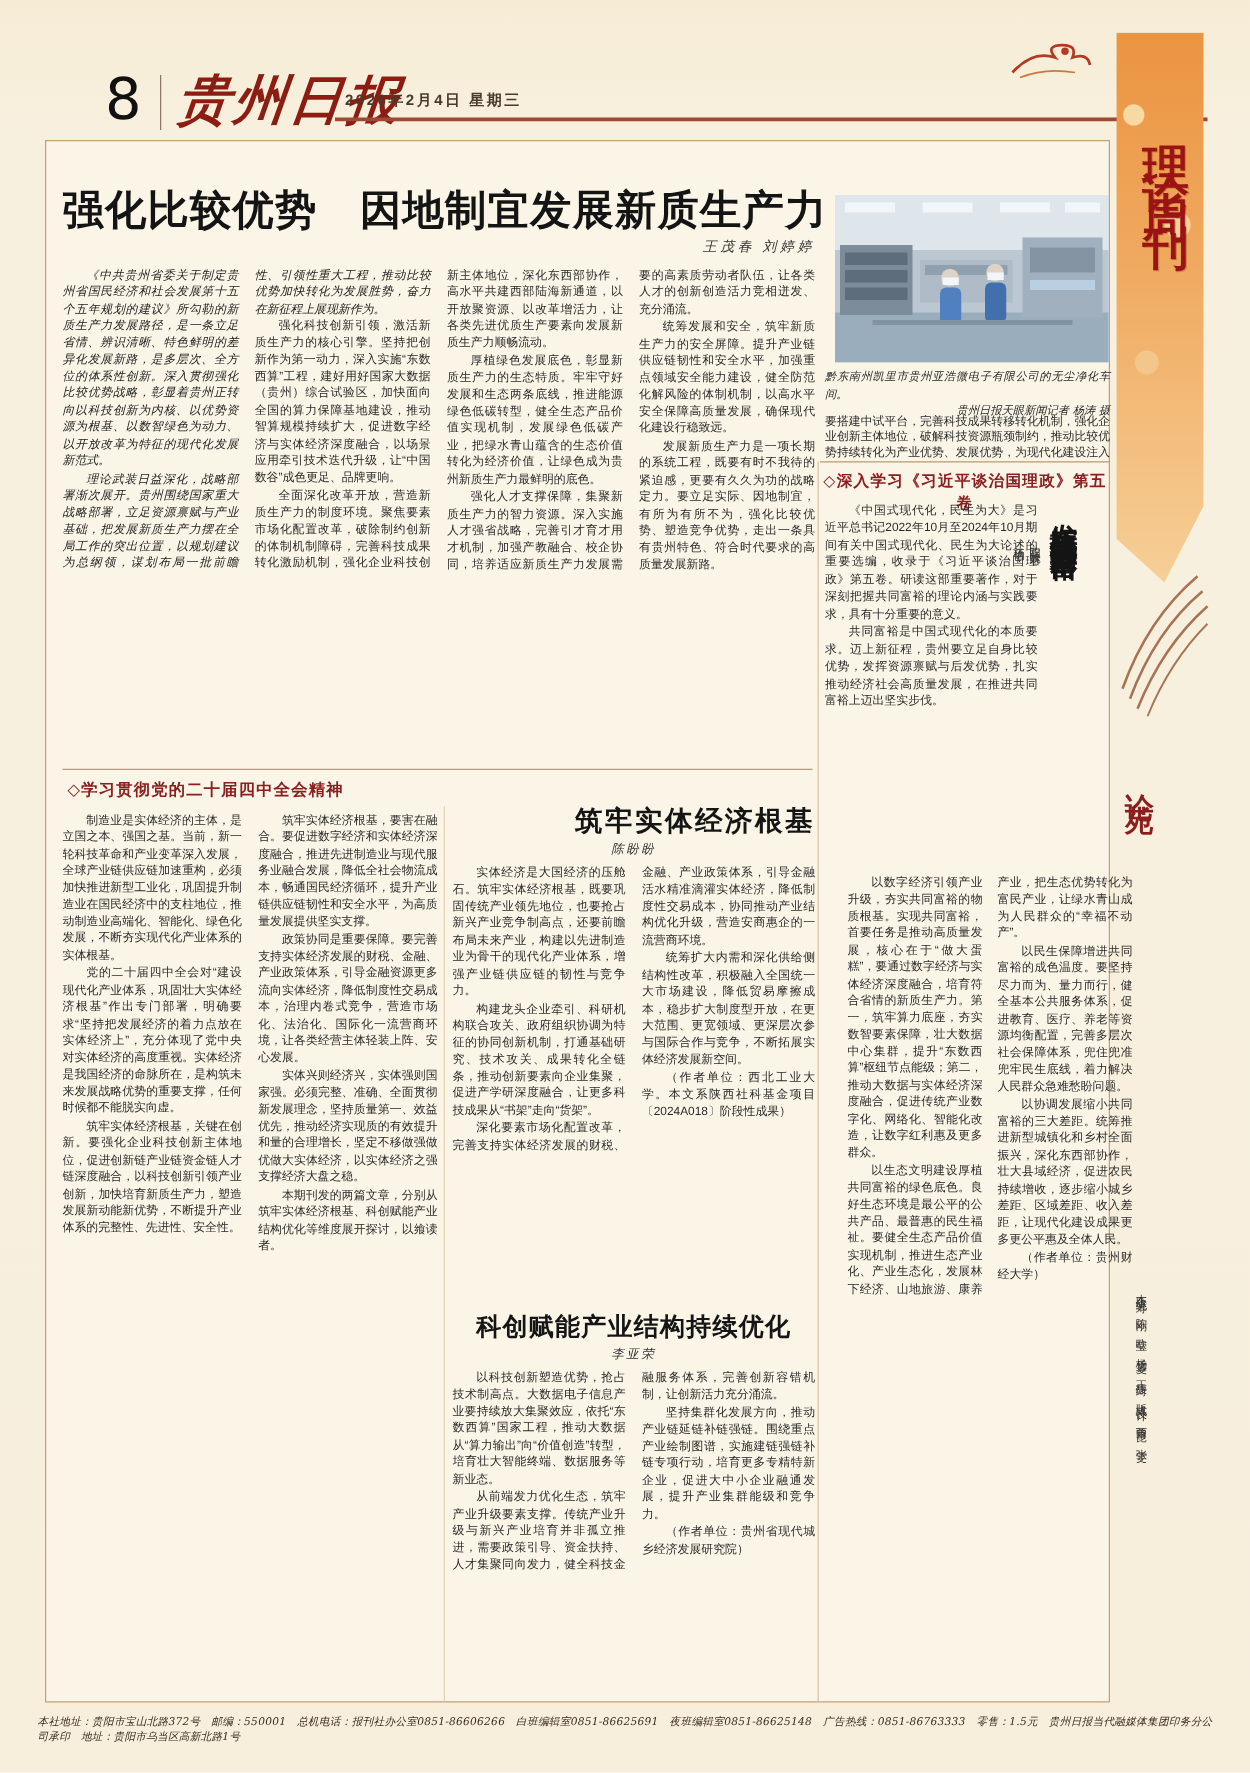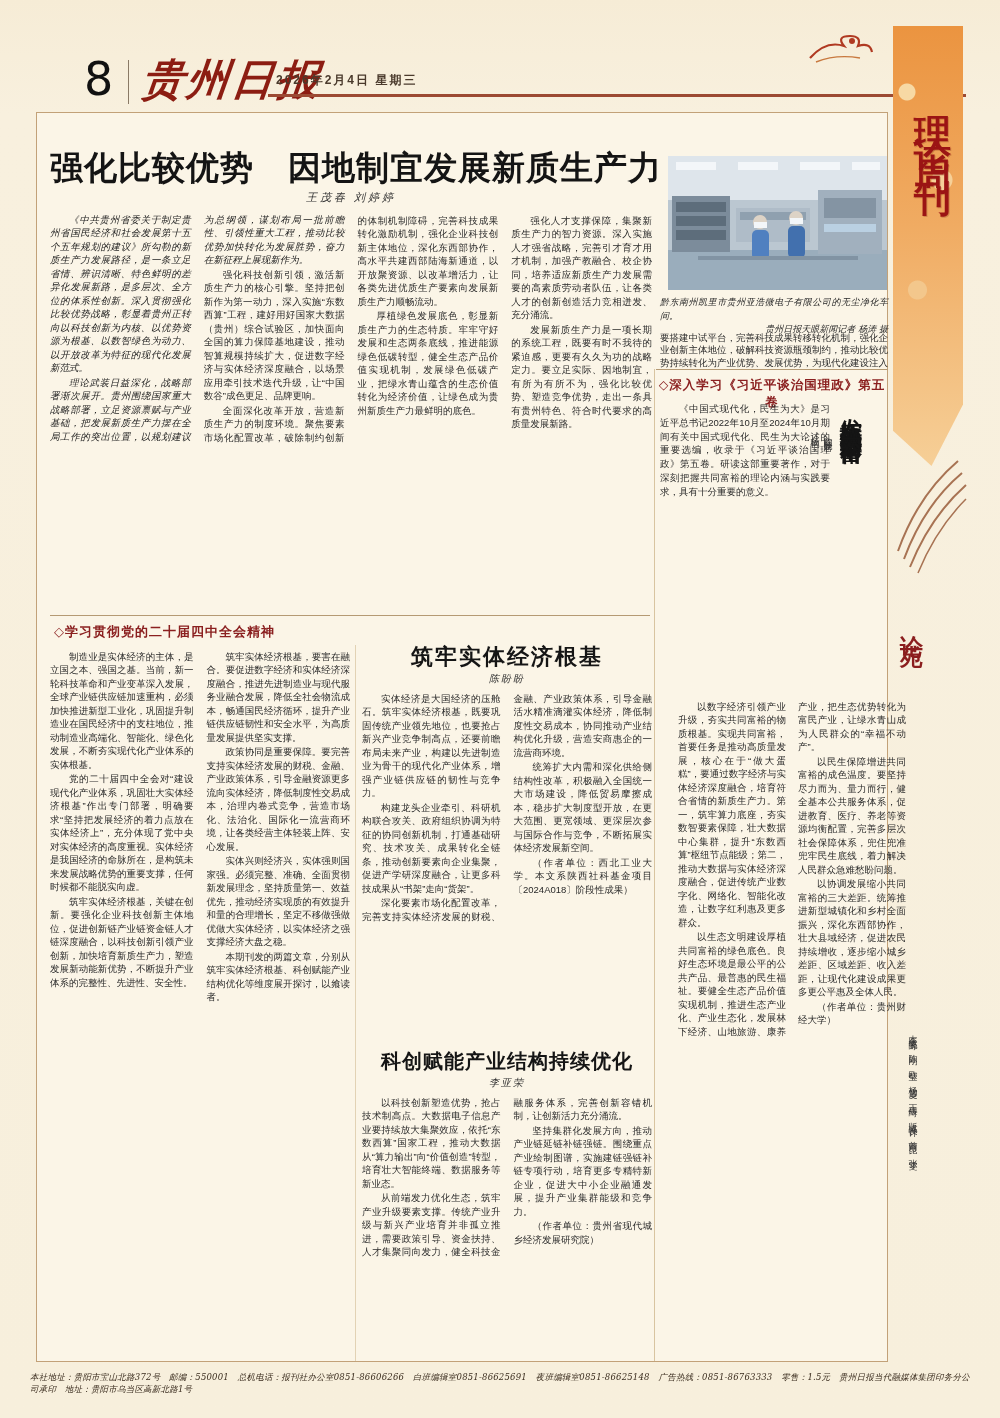--- a/index.html
+++ b/index.html
@@ -31,22 +31,22 @@
   .section-label { position:absolute; left:897px; top:616px; writing-mode:vertical-rl; text-orientation:upright;
     font-size:23px; font-weight:900; color:#8b1e1e; letter-spacing:10px; }
   .credits-v { position:absolute; left:906px; top:1028px; writing-mode:vertical-rl; text-orientation:upright;
     font-size:9px; color:#333; letter-spacing:2px; height:330px; }
   
   .frame { position:absolute; left:36px; top:112px; width:852px; height:1250px;
     border:1px solid #c2a178; background:#fbf5e7; }
   
   .headline { position:absolute; left:50px; top:146px; width:602px; text-align:center;
     font-size:33px; font-weight:900; color:#141414; letter-spacing:1px; white-space:nowrap; }
-  .byline { position:absolute; left:50px; top:190px; width:602px; text-align:center;
-    font-size:11px; font-style:italic; color:#333; font-family:Liberation Sans, sans-serif; letter-spacing:3px; }
+  .byline { position:absolute; left:50px; top:190px; width:602px; text-align:right;
+    font-size:11px; font-style:italic; color:#333; font-family:Liberation Serif, serif; letter-spacing:3px; }
   .main-body { position:absolute; left:50px; top:214px; width:602px; height:398px;
     column-count:4; column-gap:13px; font-size:9.5px; line-height:1.42; text-align:justify; overflow:hidden; color:#2a2a2a; }
   .main-body .lead p { font-style:italic; font-family:Liberation Mono, monospace; color:#222; }
   p.para { text-indent:2em; margin-bottom:1px; }
   
   .photo { position:absolute; left:668px; top:156px; width:219px; height:134px; overflow:hidden; background:#c9d2d9; }
   .caption { position:absolute; left:660px; top:296px; width:228px; font-size:9px; line-height:1.5;
     font-style:italic; font-family:"DejaVu Serif",serif; color:#2a2a2a; text-align:justify; }
   .caption .credit { text-align:right; font-style:italic; }
   .cont-block { position:absolute; left:660px; top:332px; width:228px; height:36px; overflow:hidden;
@@ -64,21 +64,21 @@
     font-size:9px; color:#333; }
   .v-authors span { display:block; margin-bottom:14px; letter-spacing:2px; }
   .rail-body { position:absolute; left:660px; top:700px; width:228px; height:650px; overflow:hidden;
     column-count:2; column-gap:12px; font-size:9.5px; line-height:1.42; text-align:justify; color:#2a2a2a;margin-left:18px; }
   
   .bottom-rule { position:absolute; left:50px; top:615px; width:600px; height:1px; background:#b59a74; }
   .bottom-kicker { position:absolute; left:54px; top:623px; font-size:13px; font-weight:bold; color:#8b2020; letter-spacing:1px; }
   .intro-cols { position:absolute; left:50px; top:650px; width:300px; height:710px; overflow:hidden;
     column-count:2; column-gap:13px; font-size:9.5px; line-height:1.42; text-align:justify; color:#2a2a2a; }
   .mid-sep { position:absolute; left:355px; top:645px; width:1px; height:716px; background:#e2d2b4; }
-  .art-head-1 { position:absolute; left:362px; top:642px; width:290px; text-align:center;
+  .art-head-1 { position:absolute; left:362px; top:642px; width:290px; text-align:right;
     font-size:22px; font-weight:900; color:#151515; letter-spacing:2px; }
   .art-by-1 { position:absolute; left:362px; top:672px; width:290px; text-align:center;
     font-size:10px; font-style:italic; font-family:"DejaVu Serif",serif; color:#333; letter-spacing:2px; }
   .art-body-1 { position:absolute; left:362px; top:692px; width:290px; height:350px; overflow:hidden;
     column-count:2; column-gap:13px; font-size:9.5px; line-height:1.42; text-align:justify; color:#2a2a2a; }
   .art-head-2 { position:absolute; left:362px; top:1048px; width:290px; text-align:center;
     font-size:20px; font-weight:900; color:#151515; letter-spacing:1px; white-space:nowrap; }
   .art-by-2 { position:absolute; left:362px; top:1076px; width:290px; text-align:center;
     font-size:10px; font-style:italic; font-family:"DejaVu Serif",serif; color:#333; letter-spacing:2px; }
   .art-body-2 { position:absolute; left:362px; top:1096px; width:290px; height:264px; overflow:hidden;
@@ -121,20 +121,21 @@
 <div class="main-body">
   <div class="lead">
       <p class="para">《中共贵州省委关于制定贵州省国民经济和社会发展第十五个五年规划的建议》所勾勒的新质生产力发展路径，是一条立足省情、辨识清晰、特色鲜明的差异化发展新路，是多层次、全方位的体系性创新。深入贯彻强化比较优势战略，彰显着贵州正转向以科技创新为内核、以优势资源为根基、以数智绿色为动力、以开放改革为特征的现代化发展新范式。</p>
       <p class="para">理论武装日益深化，战略部署渐次展开。贵州围绕国家重大战略部署，立足资源禀赋与产业基础，把发展新质生产力摆在全局工作的突出位置，以规划建议为总纲领，谋划布局一批前瞻性、引领性重大工程，推动比较优势加快转化为发展胜势，奋力在新征程上展现新作为。</p>
     </div>
   <div>
       <p class="para">强化科技创新引领，激活新质生产力的核心引擎。坚持把创新作为第一动力，深入实施“东数西算”工程，建好用好国家大数据（贵州）综合试验区，加快面向全国的算力保障基地建设，推动智算规模持续扩大，促进数字经济与实体经济深度融合，以场景应用牵引技术迭代升级，让“中国数谷”成色更足、品牌更响。</p>
       <p class="para">全面深化改革开放，营造新质生产力的制度环境。聚焦要素市场化配置改革，破除制约创新的体制机制障碍，完善科技成果转化激励机制，强化企业科技创新主体地位，深化东西部协作，高水平共建西部陆海新通道，以开放聚资源、以改革增活力，让各类先进优质生产要素向发展新质生产力顺畅流动。</p>
       <p class="para">厚植绿色发展底色，彰显新质生产力的生态特质。牢牢守好发展和生态两条底线，推进能源绿色低碳转型，健全生态产品价值实现机制，发展绿色低碳产业，把绿水青山蕴含的生态价值转化为经济价值，让绿色成为贵州新质生产力最鲜明的底色。</p>
       <p class="para">强化人才支撑保障，集聚新质生产力的智力资源。深入实施人才强省战略，完善引才育才用才机制，加强产教融合、校企协同，培养适应新质生产力发展需要的高素质劳动者队伍，让各类人才的创新创造活力竞相迸发、充分涌流。</p>
+      <p class="para">统筹发展和安全，筑牢新质生产力的安全屏障。提升产业链供应链韧性和安全水平，加强重点领域安全能力建设，健全防范化解风险的体制机制，以高水平安全保障高质量发展，确保现代化建设行稳致远。</p>
       <p class="para">发展新质生产力是一项长期的系统工程，既要有时不我待的紧迫感，更要有久久为功的战略定力。要立足实际、因地制宜，有所为有所不为，强化比较优势、塑造竞争优势，走出一条具有贵州特色、符合时代要求的高质量发展新路。</p>
     </div>
 </div>
 
 <div class="photo">
   <svg width="219" height="134" viewBox="0 0 219 134">
     <rect width="219" height="44" fill="#e9edf0"></rect>
     <rect y="44" width="219" height="50" fill="#c3ccd4"></rect>
     <rect y="94" width="219" height="40" fill="#9fb0bd"></rect>
     <rect x="8" y="6" width="40" height="8" fill="#ffffff"></rect>
@@ -167,20 +168,21 @@
 <div class="cont-block">
   <span>要搭建中试平台，完善科技成果转移转化机制，强化企业创新主体地位，破解科技资源瓶颈制约，推动比较优势持续转化为产业优势、发展优势，为现代化建设注入澎湃动能。</span>
   
 </div>
 
 <div class="rail-rule"></div>
 <div class="rail-sep"></div>
 <div class="rail-kicker">◇深入学习《习近平谈治国理政》第五卷</div>
 <div class="rail-top">
     <p class="para">《中国式现代化，民生为大》是习近平总书记2022年10月至2024年10月期间有关中国式现代化、民生为大论述的重要选编，收录于《习近平谈治国理政》第五卷。研读这部重要著作，对于深刻把握共同富裕的理论内涵与实践要求，具有十分重要的意义。</p>
+    <p class="para">共同富裕是中国式现代化的本质要求。迈上新征程，贵州要立足自身比较优势，发挥资源禀赋与后发优势，扎实推动经济社会高质量发展，在推进共同富裕上迈出坚实步伐。</p>
   </div>
 <div class="v-head">发挥比较优势推进共同富裕</div>
 <div class="v-authors">
   <span>欧阳魏君</span>
   <span>杨艳</span>
 </div>
 <div class="rail-body">
     <p class="para">以数字经济引领产业升级，夯实共同富裕的物质根基。实现共同富裕，首要任务是推动高质量发展，核心在于“做大蛋糕”，要通过数字经济与实体经济深度融合，培育符合省情的新质生产力。第一，筑牢算力底座，夯实数智要素保障，壮大数据中心集群，提升“东数西算”枢纽节点能级；第二，推动大数据与实体经济深度融合，促进传统产业数字化、网络化、智能化改造，让数字红利惠及更多群众。</p>
     <p class="para">以生态文明建设厚植共同富裕的绿色底色。良好生态环境是最公平的公共产品、最普惠的民生福祉。要健全生态产品价值实现机制，推进生态产业化、产业生态化，发展林下经济、山地旅游、康养产业，把生态优势转化为富民产业，让绿水青山成为人民群众的“幸福不动产”。</p>
     <p class="para">以民生保障增进共同富裕的成色温度。要坚持尽力而为、量力而行，健全基本公共服务体系，促进教育、医疗、养老等资源均衡配置，完善多层次社会保障体系，兜住兜准兜牢民生底线，着力解决人民群众急难愁盼问题。</p>

